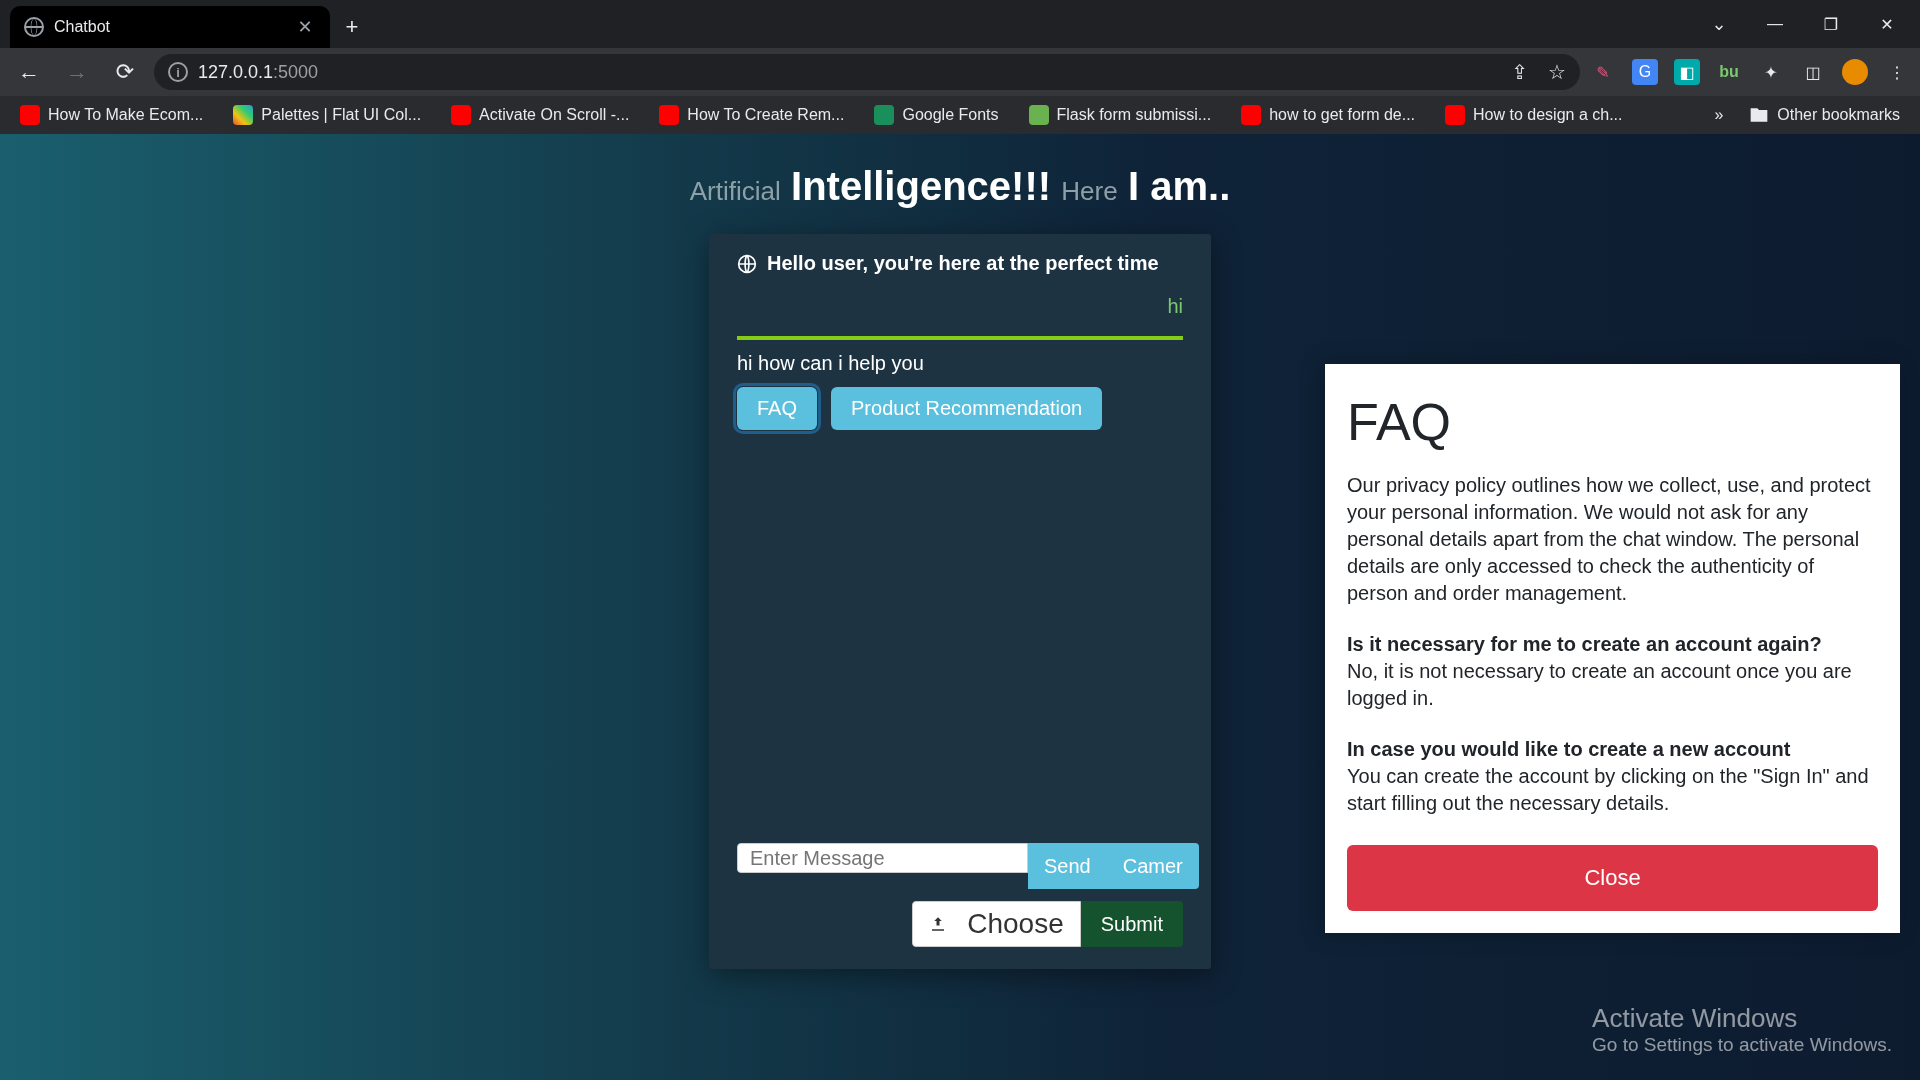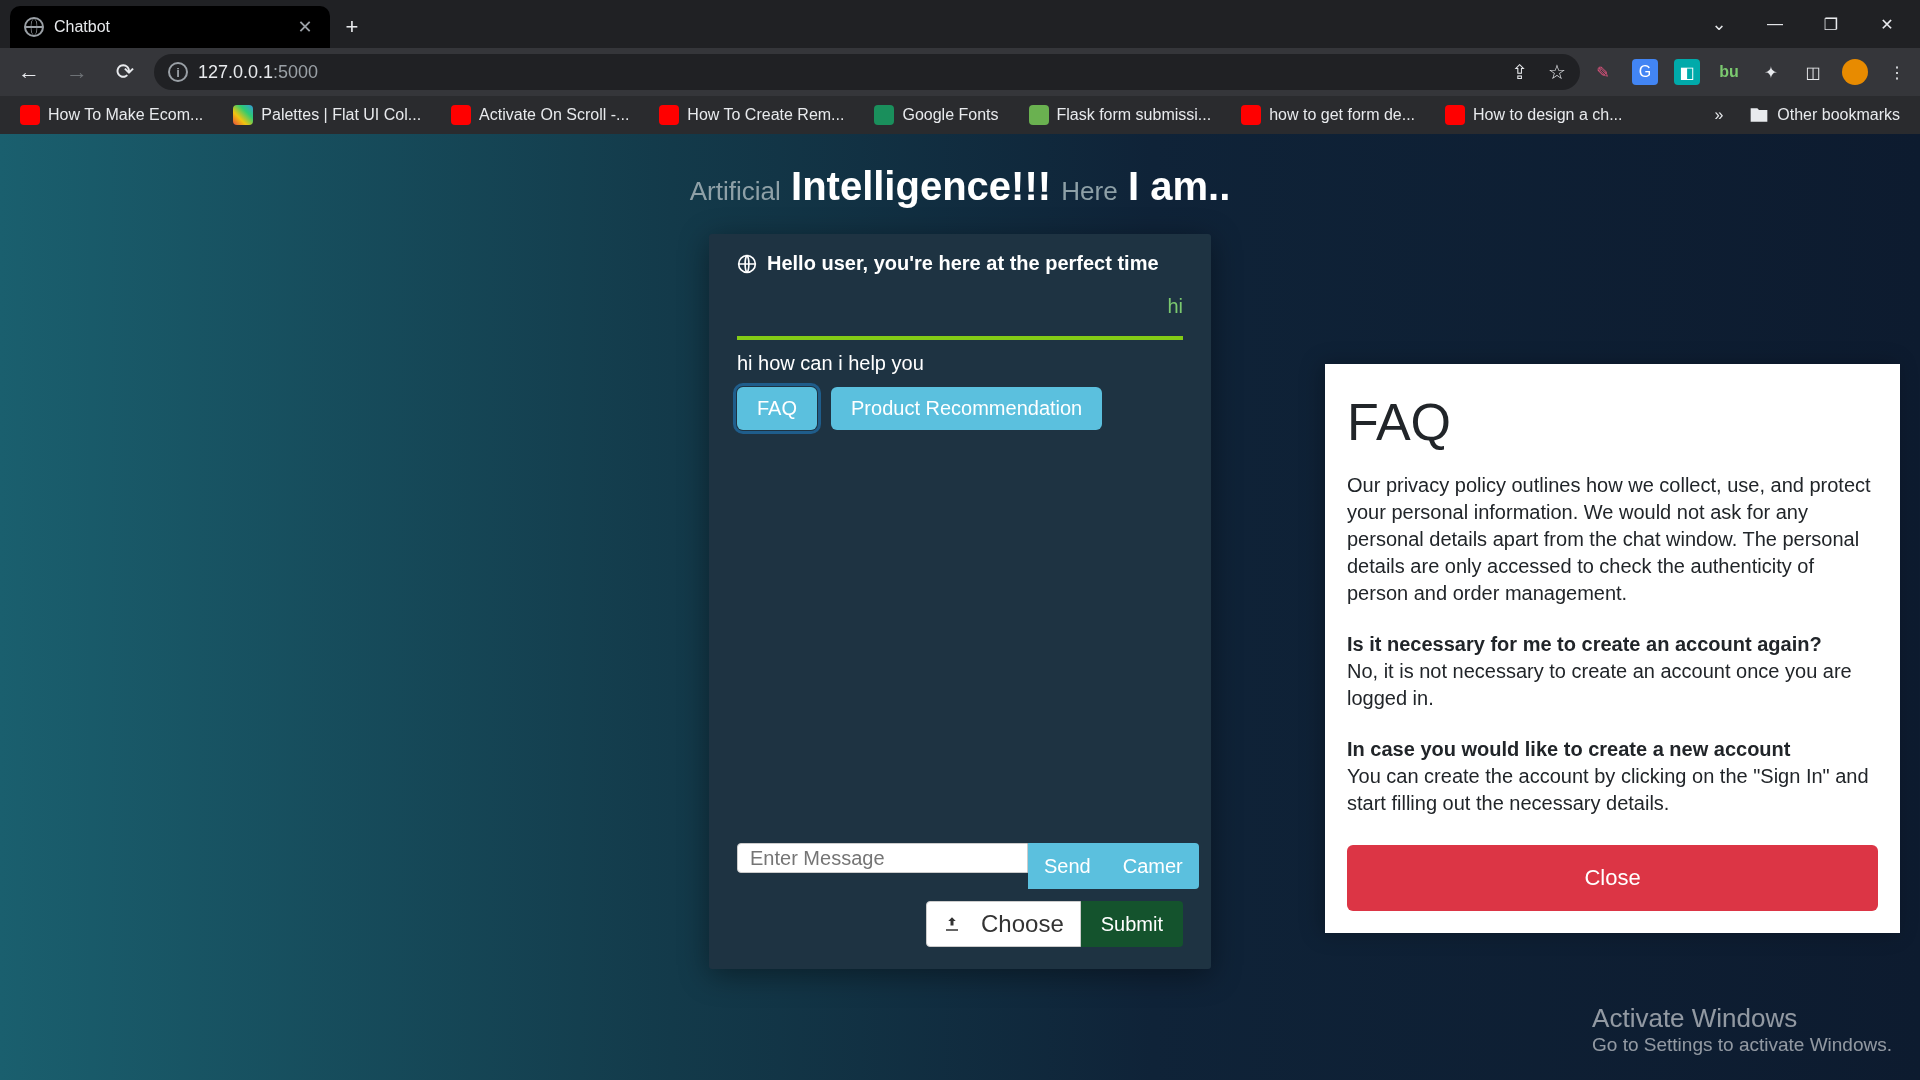--- a/index.html
+++ b/index.html
@@ -185,21 +185,21 @@
   .btn-send { border-radius: 0; }
   .btn-camer { border-radius: 0 4px 4px 0; }
 
   .chat-upload-row {
     display: flex; justify-content: flex-end;
     margin: 12px 28px 0 28px; gap: 0;
   }
   .btn-choose {
     background: #fff; color: #333; border: 1px solid #ccc;
     border-radius: 4px 0 0 4px; height: 46px; padding: 0 16px;
-    font-size: 24px; display: flex; align-items: center; gap: 20px;
+    font-size: 28px; display: flex; align-items: center; gap: 20px;
     cursor: pointer;
   }
   .btn-submit {
     background: #14532d; color: #fff; border: none;
     border-radius: 0 4px 4px 0; height: 46px; padding: 0 20px;
     font-size: 20px; cursor: pointer;
   }
 
   
   .faq {

